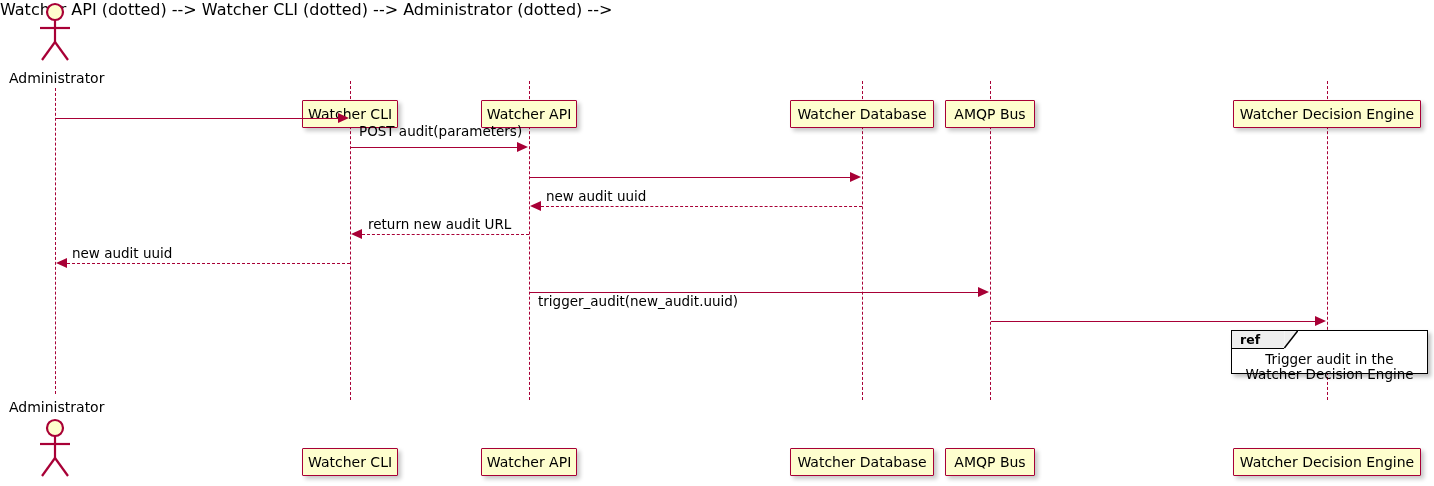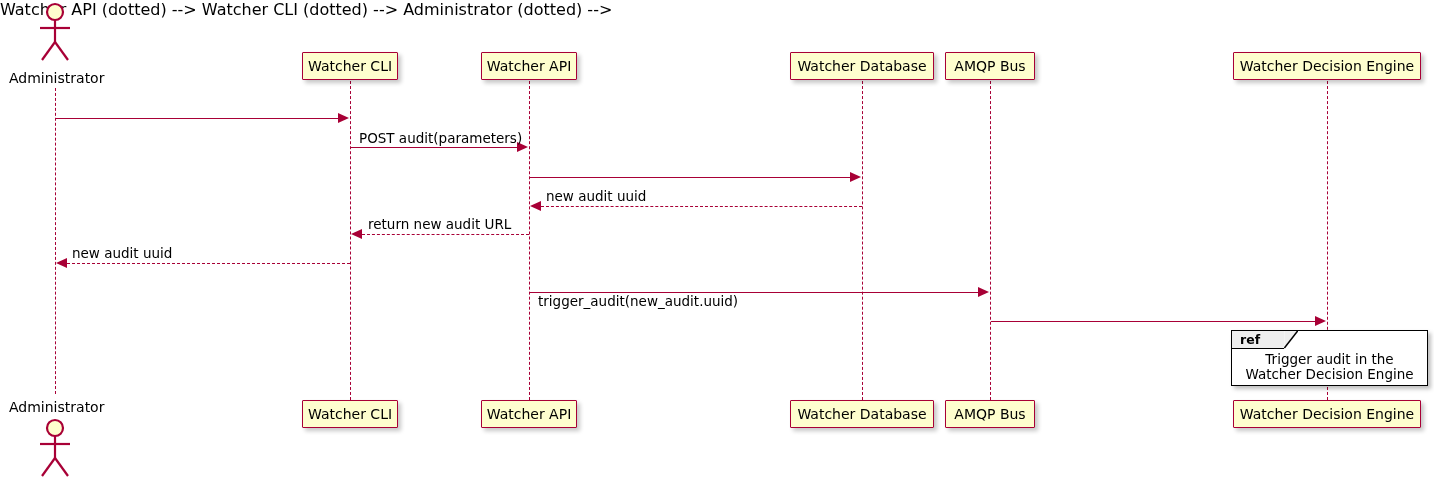--- a/index.html
+++ b/index.html
@@ -31,20 +31,21 @@
     color: #000000;
     font-size: 14px;
     line-height: 1;
     display: flex;
     align-items: center;
     justify-content: center;
     white-space: nowrap;
     box-shadow: 3px 3px 4px rgba(0,0,0,0.22);
     padding: 0 7px;
     height: 28px;
+    margin-top: 48px;
   }
   .actor {
     position: absolute;
   }
   .actor-label {
     position: absolute;
     font-size: 14px;
     color: #000000;
     white-space: nowrap;
     line-height: 1;
@@ -178,21 +179,21 @@
   <div class="pbox" style="left:945px; top:400px; width:90px;">AMQP Bus</div>
   <div class="pbox" style="left:1233px; top:400px; width:188px;">Watcher Decision Engine</div>
 
   
   <div class="msg-line" style="left:56px; top:118px; width:283px;"></div>
   <div class="arrowhead right" style="left:338px; top:113px;"></div>
 
   
   <div class="msg-line" style="left:351px; top:147px; width:167px;"></div>
   <div class="arrowhead right" style="left:517px; top:142px;"></div>
-  <div class="msg-label" style="left:359px; top:132px;">POST audit(parameters)</div>
+  <div class="msg-label" style="left:359px; top:125px;">POST audit(parameters)</div>
 
   
   <div class="msg-line" style="left:530px; top:177px; width:321px;"></div>
   <div class="arrowhead right" style="left:850px; top:172px;"></div>
 
    Watcher API (dotted) --&gt;
   <div class="msg-line dotted" style="left:541px; top:206px; width:321px;"></div>
   <div class="arrowhead left" style="left:530px; top:201px;"></div>
   <div class="msg-label" style="left:546px; top:190px;">new audit uuid</div>
 
@@ -209,21 +210,21 @@
   
   <div class="msg-line" style="left:530px; top:292px; width:449px;"></div>
   <div class="arrowhead right" style="left:978px; top:287px;"></div>
   <div class="msg-label" style="left:538px; top:276px;margin-top:19px;">trigger_audit(new_audit.uuid)</div>
 
   
   <div class="msg-line" style="left:991px; top:321px; width:325px;"></div>
   <div class="arrowhead right" style="left:1315px; top:316px;"></div>
 
   
-  <div class="refbox" style="left:1231px; top:330px; width:197px; height:56px;">
+  <div class="refbox" style="left:1231px; top:330px; width:197px; height:44px;">
     <div class="ref-tab" style="width:52px;">
       <span>ref</span>
     </div>
     <svg class="ref-notch" style="left:52px;" width="14" height="19" viewBox="0 0 14 19">
       <polygon points="0,0 14,0 0,18" fill="#EEEEEE"></polygon>
       <polyline points="14,0 0,18 0,18" fill="none" stroke="#000000" stroke-width="1.6"></polyline>
       <line x1="0" y1="18" x2="0" y2="18" stroke="#000000" stroke-width="1.6"></line>
     </svg>
     <div class="ref-body">
       <div>Trigger audit in the</div>

